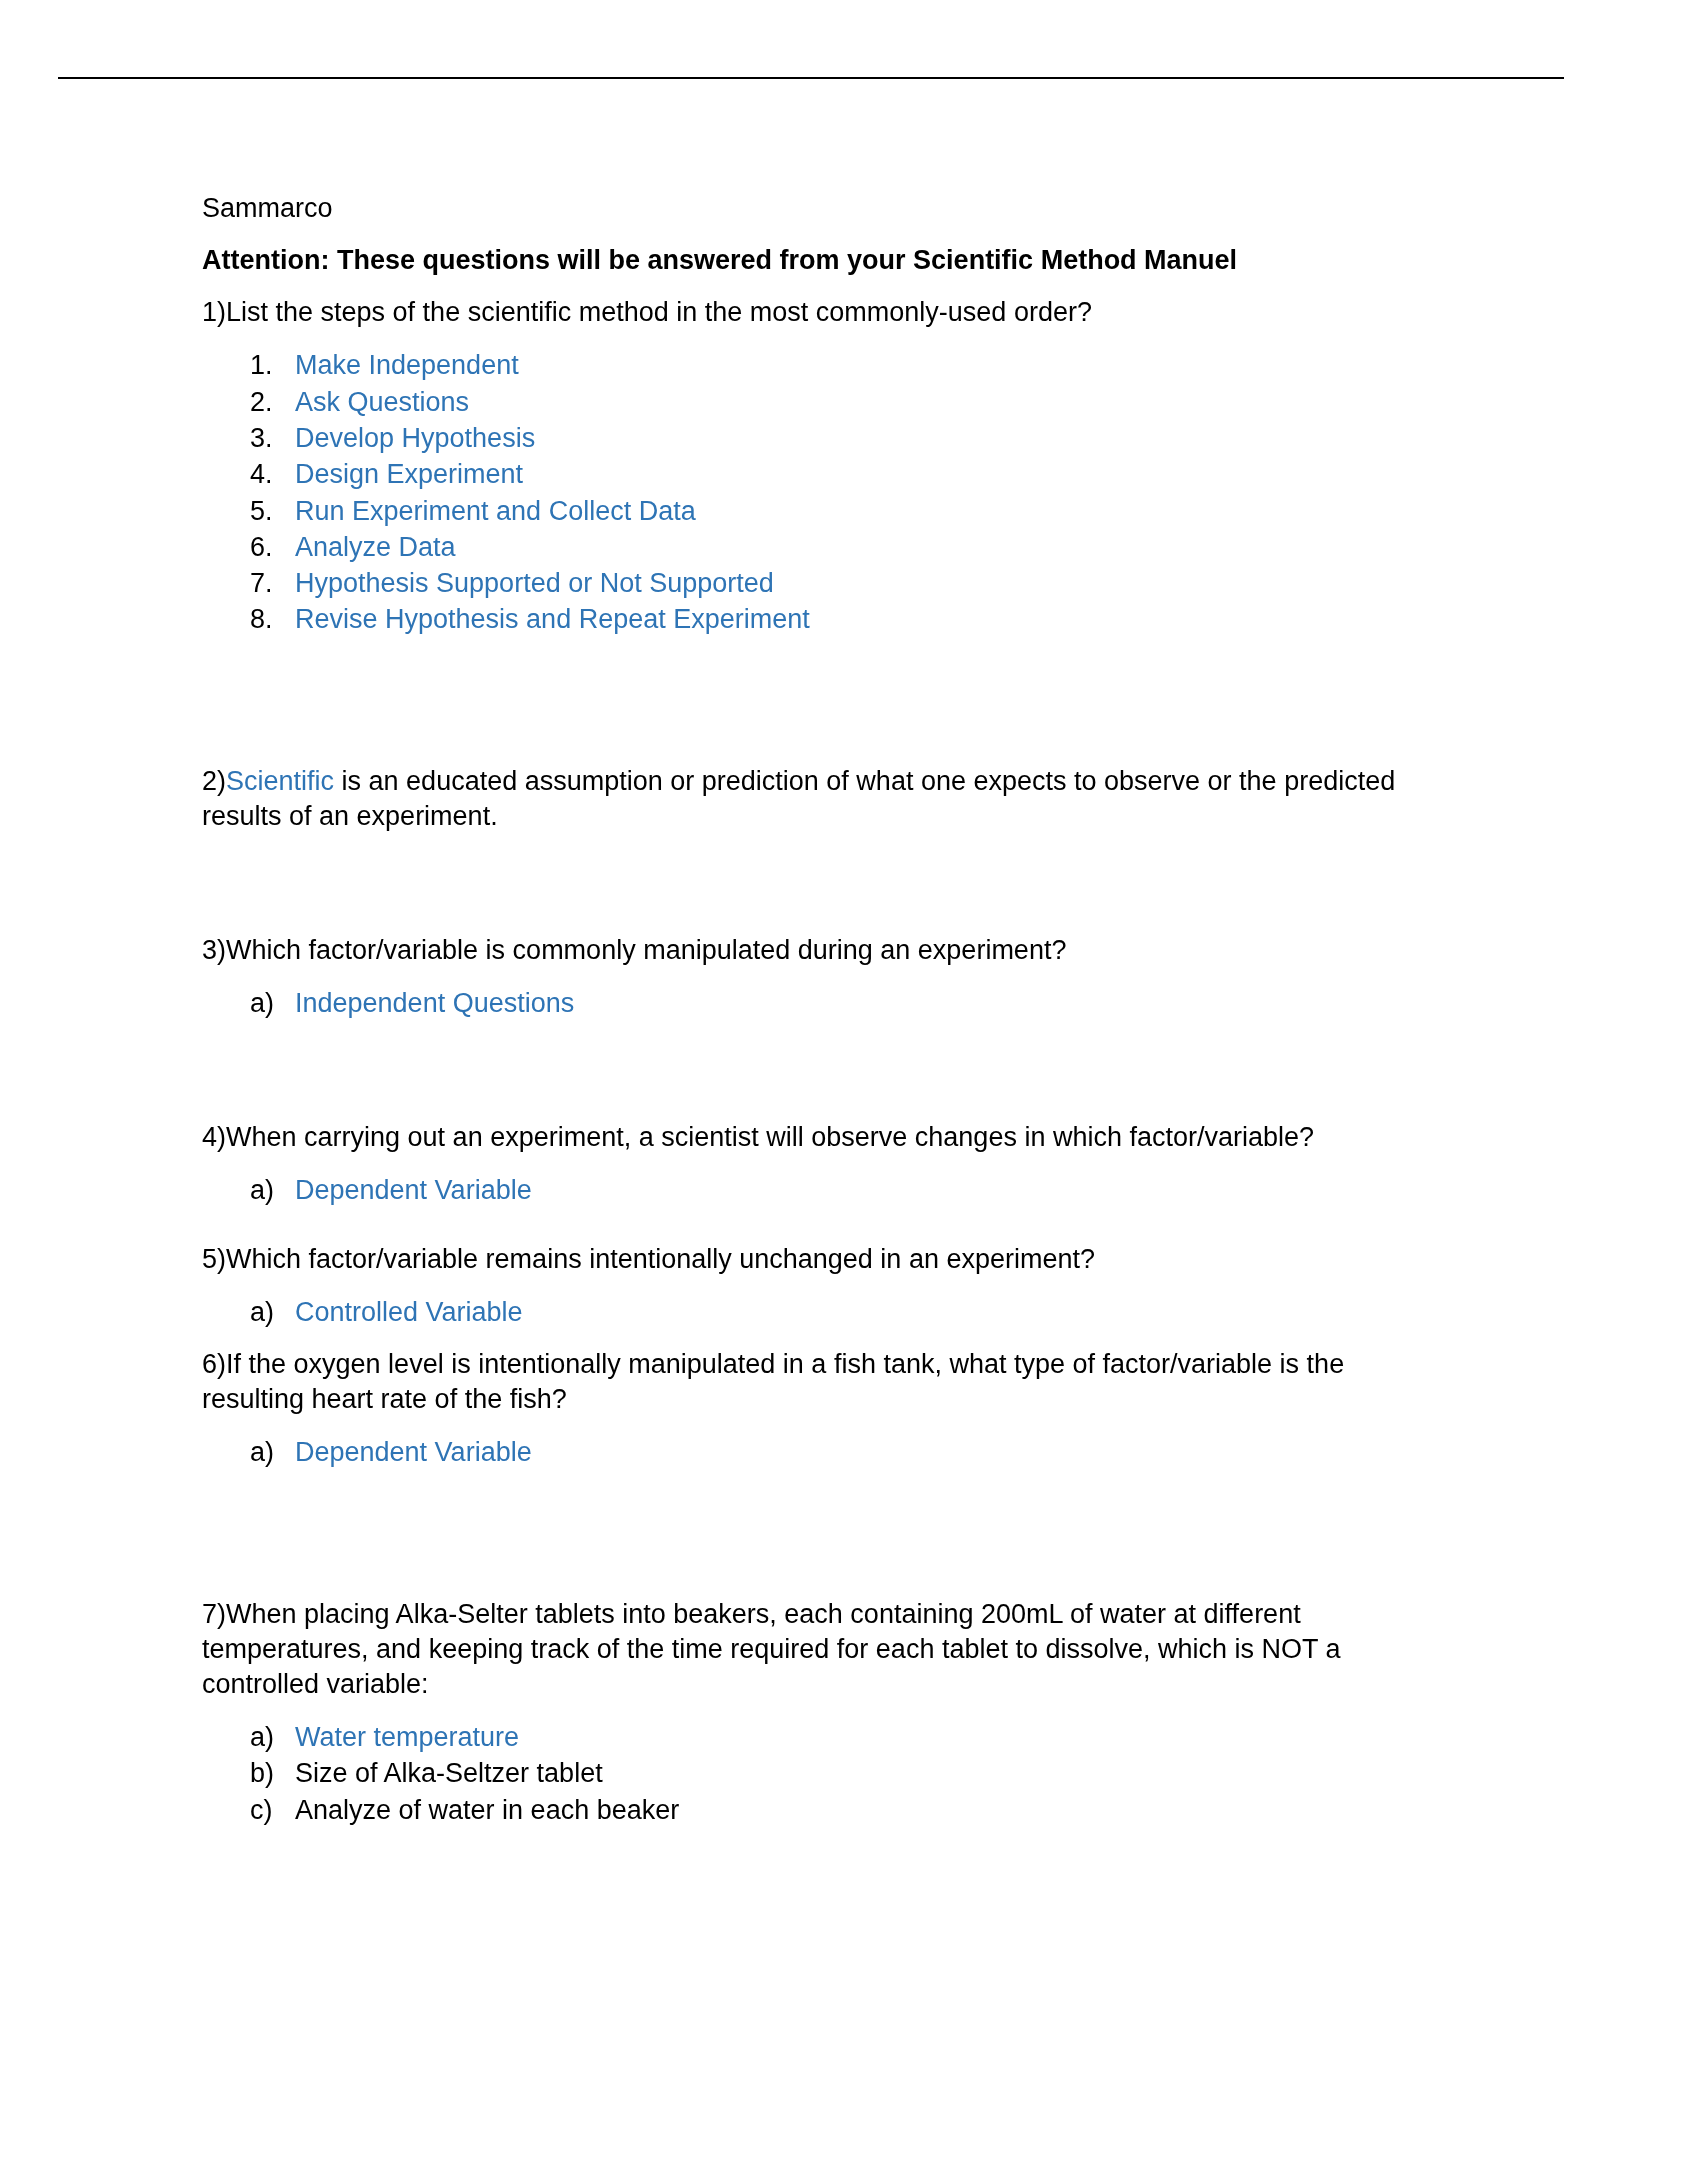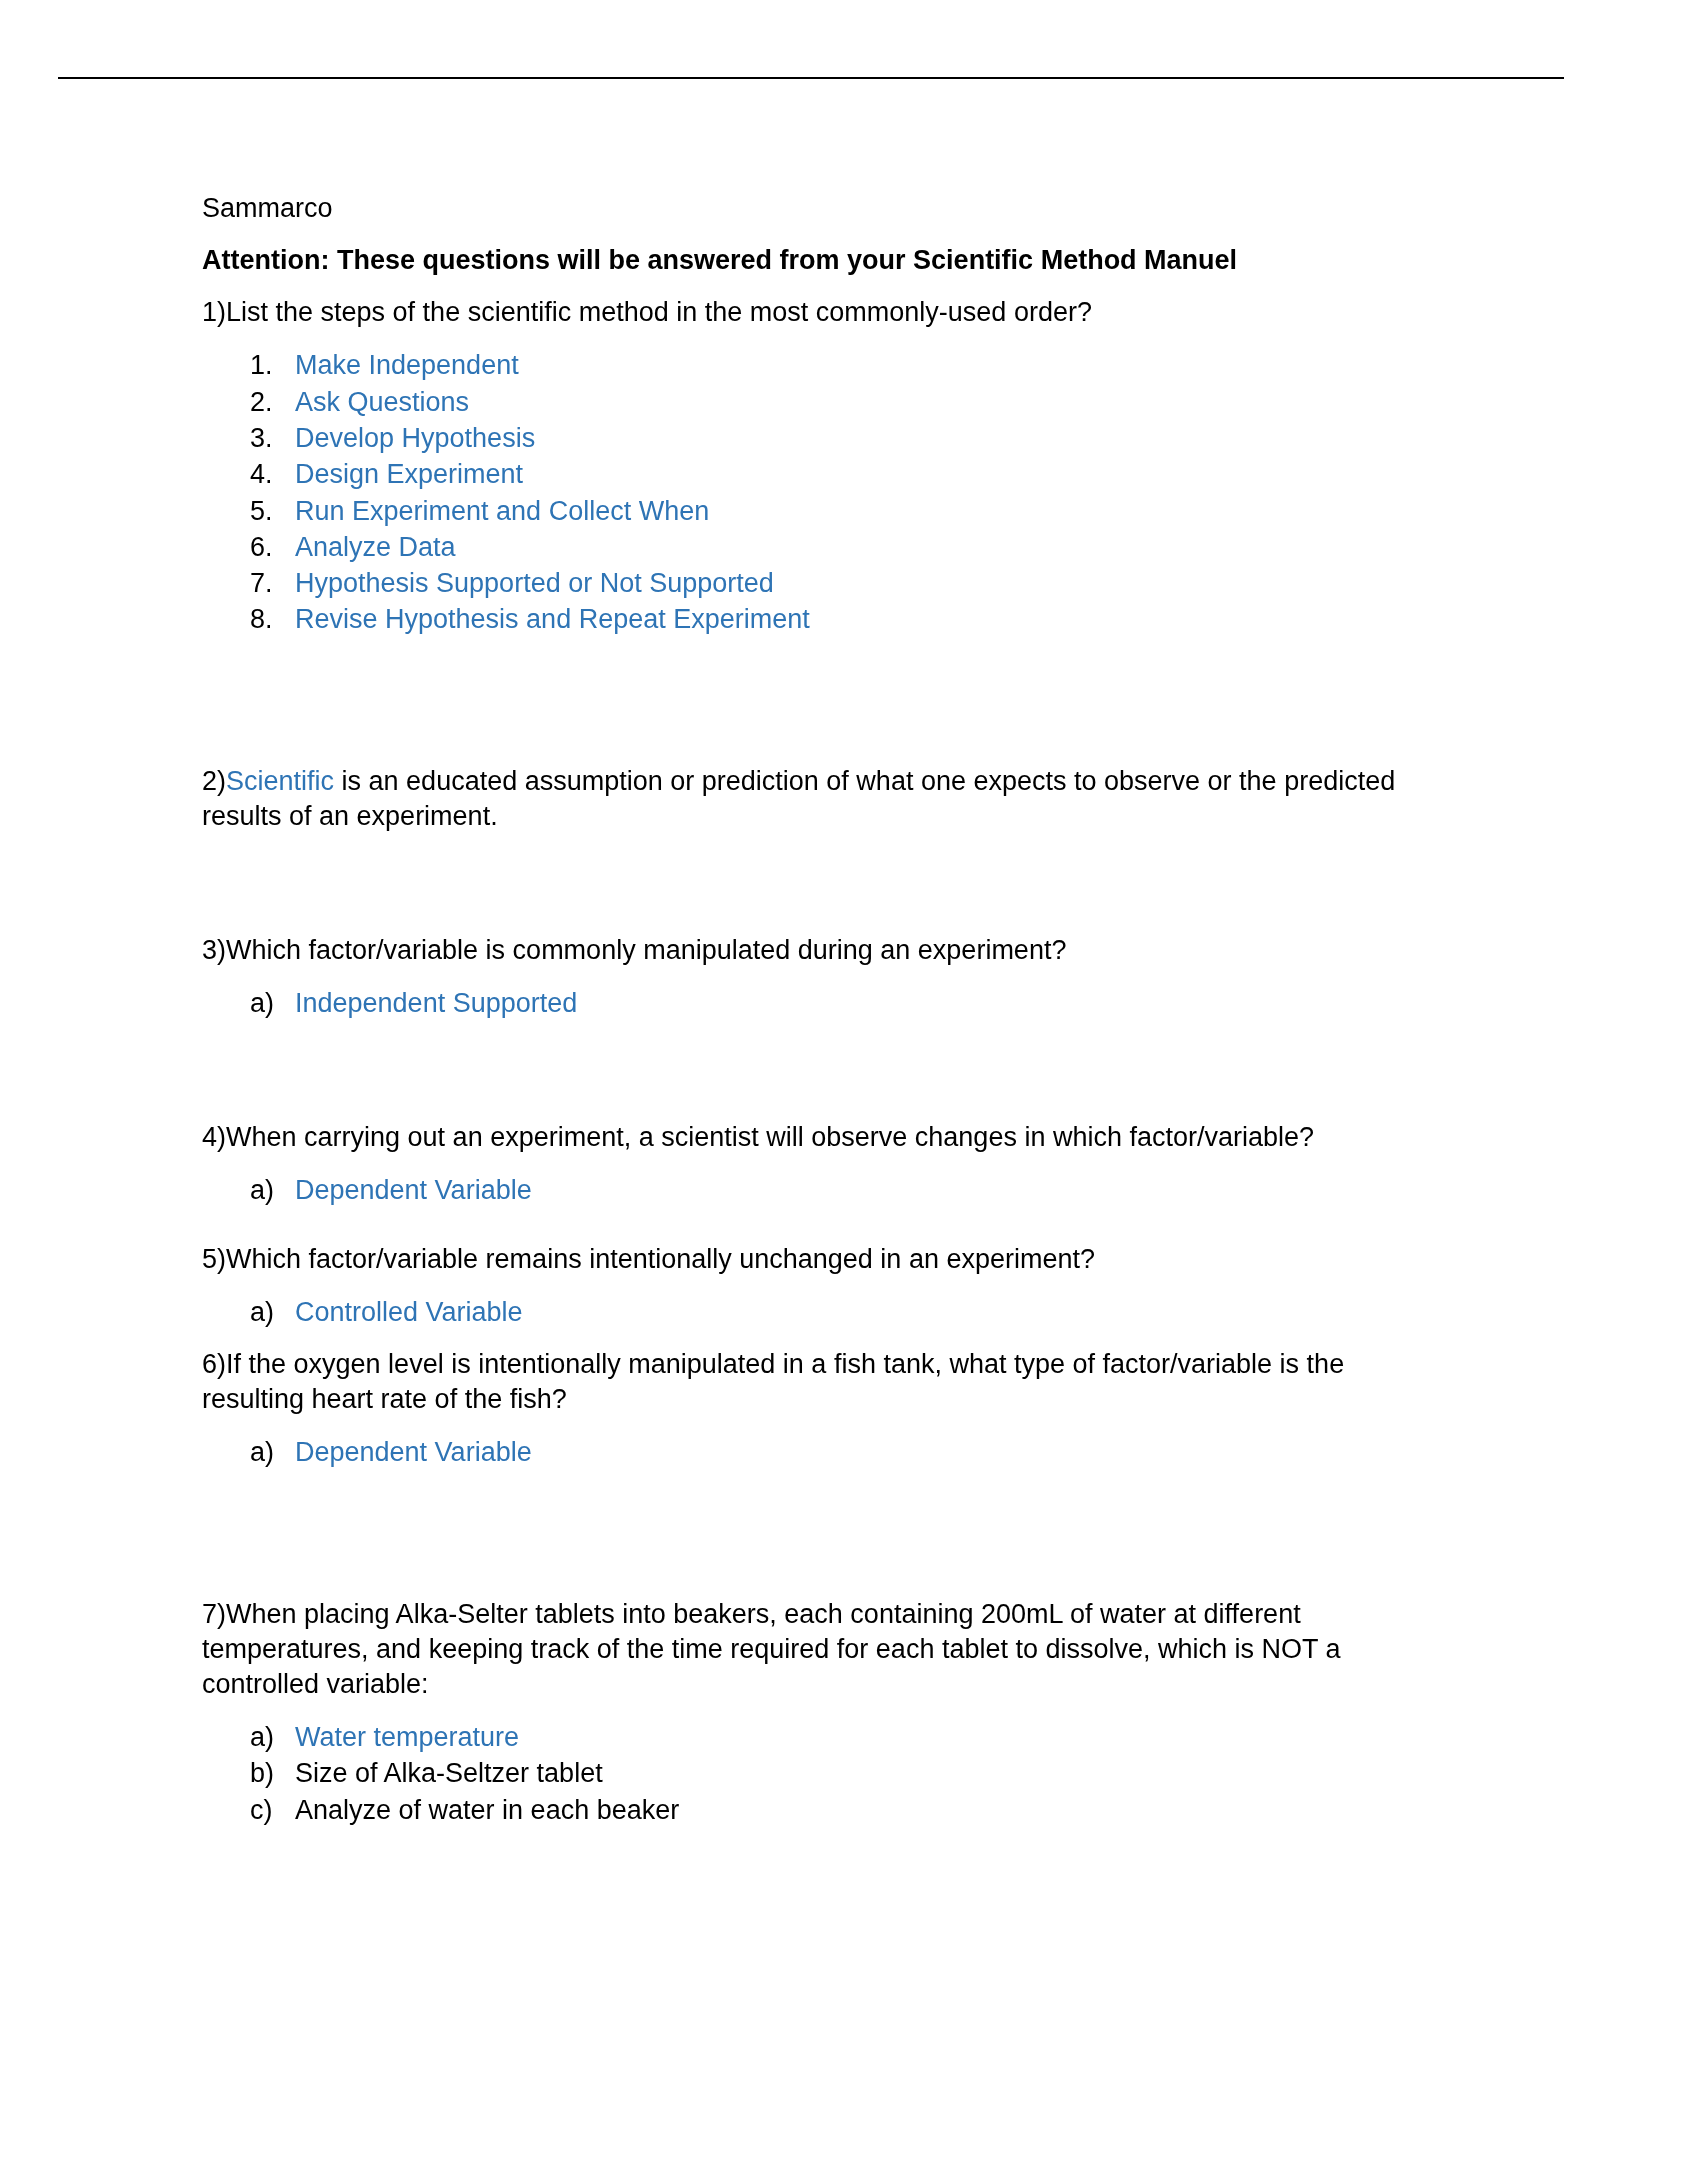--- a/index.html
+++ b/index.html
@@ -129,38 +129,38 @@
 
     <p class="para q-body"><span>1)</span><span>List the steps of the scientific method in the most commonly-used order?</span></p>
 
     <div class="spacer-sm"></div>
 
     <ol class="steps">
       <li><span class="marker">1.</span><span class="blue">Make Independent</span></li>
       <li><span class="marker">2.</span><span class="blue">Ask Questions</span></li>
       <li><span class="marker">3.</span><span class="blue">Develop Hypothesis</span></li>
       <li><span class="marker">4.</span><span class="blue">Design Experiment</span></li>
-      <li><span class="marker">5.</span><span class="blue">Run Experiment and Collect When</span></li>
+      <li><span class="marker">5.</span><span class="blue">Run Experiment and Collect Data</span></li>
       <li><span class="marker">6.</span><span class="blue">Analyze Data</span></li>
       <li><span class="marker">7.</span><span class="blue">Hypothesis Supported or Not Supported</span></li>
       <li><span class="marker">8.</span><span class="blue">Revise Hypothesis and Repeat Experiment</span></li>
     </ol>
 
     <div class="spacer-xxl"></div>
 
     <p class="para q-body"><span>2)</span><span class="blue">Scientific</span><span> is an educated assumption or prediction of what one expects to observe or the predicted results of an experiment.</span></p>
 
     <div class="spacer-xl"></div>
 
     <p class="para q-body"><span>3)</span><span>Which factor/variable is commonly manipulated during an experiment?</span></p>
 
     <div class="spacer-sm"></div>
 
     <ol class="choices">
-      <li><span class="marker">a)</span><span class="blue">Independent Supported</span></li>
+      <li><span class="marker">a)</span><span class="blue">Independent Questions</span></li>
     </ol>
 
     <div class="spacer-xl"></div>
 
     <p class="para q-body"><span>4)</span><span>When carrying out an experiment, a scientist will observe changes in which factor/variable?</span></p>
 
     <div class="spacer-sm"></div>
 
     <ol class="choices">
       <li><span class="marker">a)</span><span class="blue">Dependent Variable</span></li>

